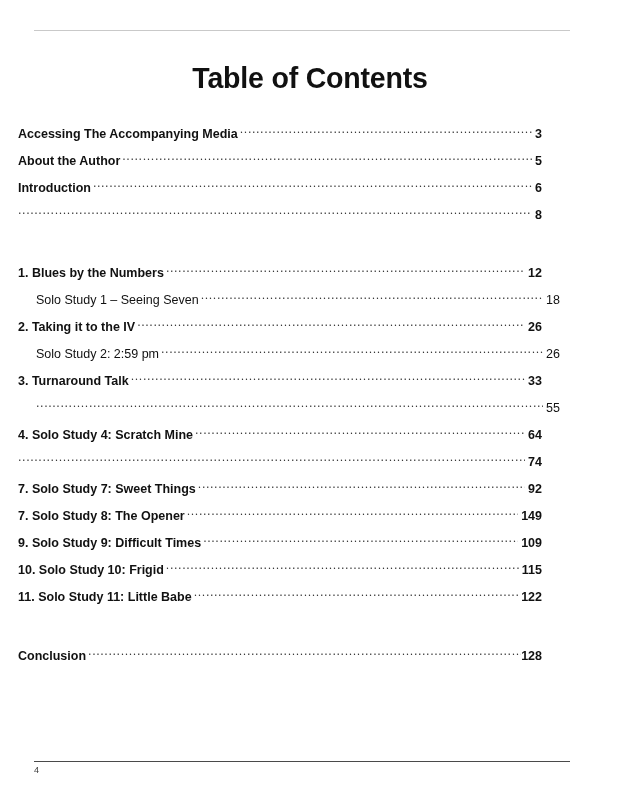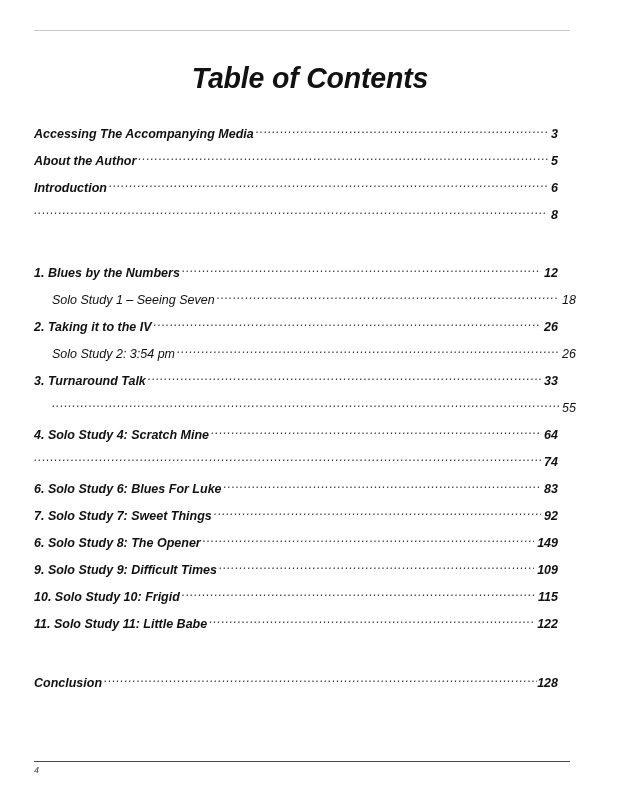--- a/index.html
+++ b/index.html
@@ -14,21 +14,20 @@
     color: #111111;
     position: relative;
     overflow: hidden;
   }
 
   .page {
     position: absolute;
     inset: 0;
     width: 620px;
     height: 800px;
-    font-style: italic;
   }
 
   
   .header-rule {
     position: absolute;
     left: 34px;
     top: 30px;
     width: 536px;
     height: 1px;
     background: #c9c9c9;
@@ -63,21 +62,21 @@
     font-weight: bold;
     letter-spacing: -0.2px;
     color: #111111;
     transform: scaleX(0.95);
     transform-origin: center top;
   }
 
   
   .toc-body {
     position: absolute;
-    left: 34px;
+    left: 18px;
     top: 125px;
     width: 524px;
   }
 
   .entry {
     display: flex;
     align-items: baseline;
     width: 100%;
     font-size: 12.5px;
     line-height: 15px;
@@ -182,21 +181,21 @@
           <span class="label">Solo Study 1 – Seeing Seven</span>
           <span class="leader"></span>
           <span class="pagenum">18</span>
         </div>
         <div class="entry chapter">
           <span class="label">2. Taking it to the IV</span>
           <span class="leader"></span>
           <span class="pagenum">26</span>
         </div>
         <div class="entry sub">
-          <span class="label">Solo Study 2: 3:54 pm</span>
+          <span class="label">Solo Study 2: 2:59 pm</span>
           <span class="leader"></span>
           <span class="pagenum">26</span>
         </div>
         <div class="entry chapter">
           <span class="label">3. Turnaround Talk</span>
           <span class="leader"></span>
           <span class="pagenum">33</span>
         </div>
         <div class="entry sub">
           <span class="leader"></span>
@@ -205,31 +204,26 @@
         <div class="entry chapter">
           <span class="label">4. Solo Study 4: Scratch Mine</span>
           <span class="leader"></span>
           <span class="pagenum">64</span>
         </div>
         <div class="entry chapter">
           <span class="leader"></span>
           <span class="pagenum">74</span>
         </div>
         <div class="entry chapter">
-          <span class="label">6. Solo Study 6: Blues For Luke</span>
-          <span class="leader"></span>
-          <span class="pagenum">83</span>
-        </div>
-        <div class="entry chapter">
           <span class="label">7. Solo Study 7: Sweet Things</span>
           <span class="leader"></span>
           <span class="pagenum">92</span>
         </div>
         <div class="entry chapter">
-          <span class="label">6. Solo Study 8: The Opener</span>
+          <span class="label">7. Solo Study 8: The Opener</span>
           <span class="leader"></span>
           <span class="pagenum">149</span>
         </div>
         <div class="entry chapter">
           <span class="label">9. Solo Study 9: Difficult Times</span>
           <span class="leader"></span>
           <span class="pagenum">109</span>
         </div>
         <div class="entry chapter">
           <span class="label">10. Solo Study 10: Frigid</span>

